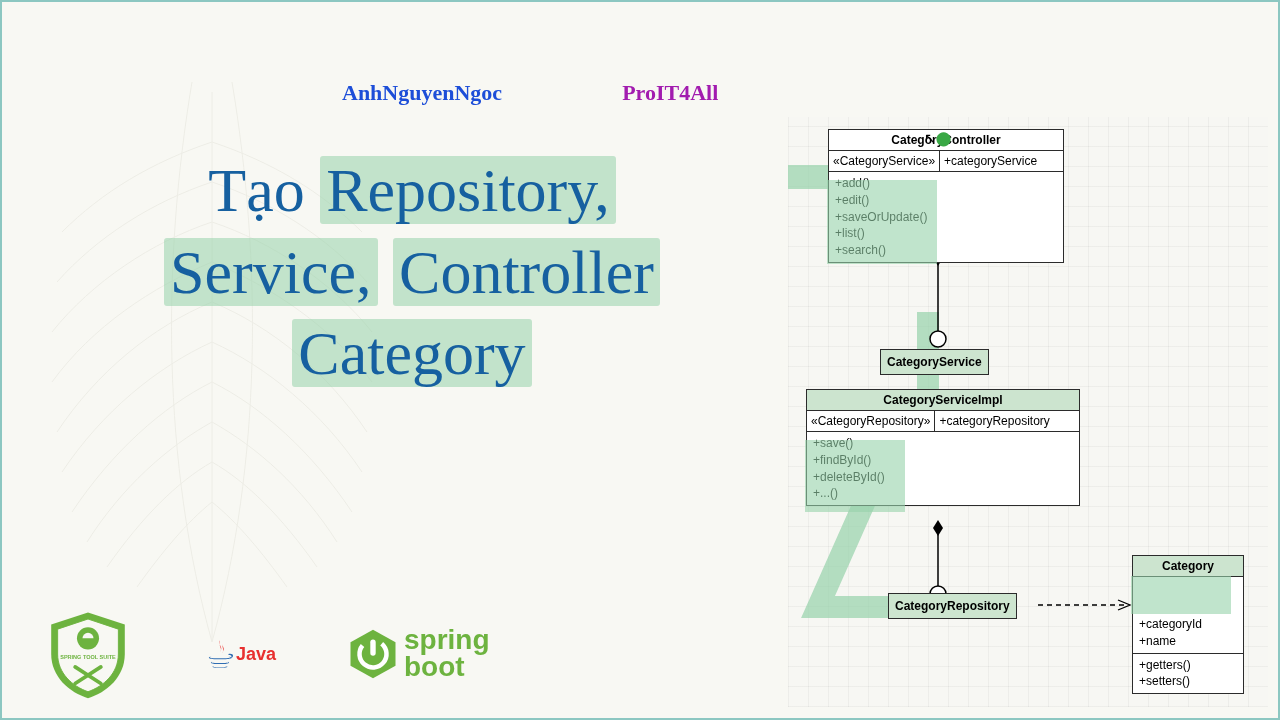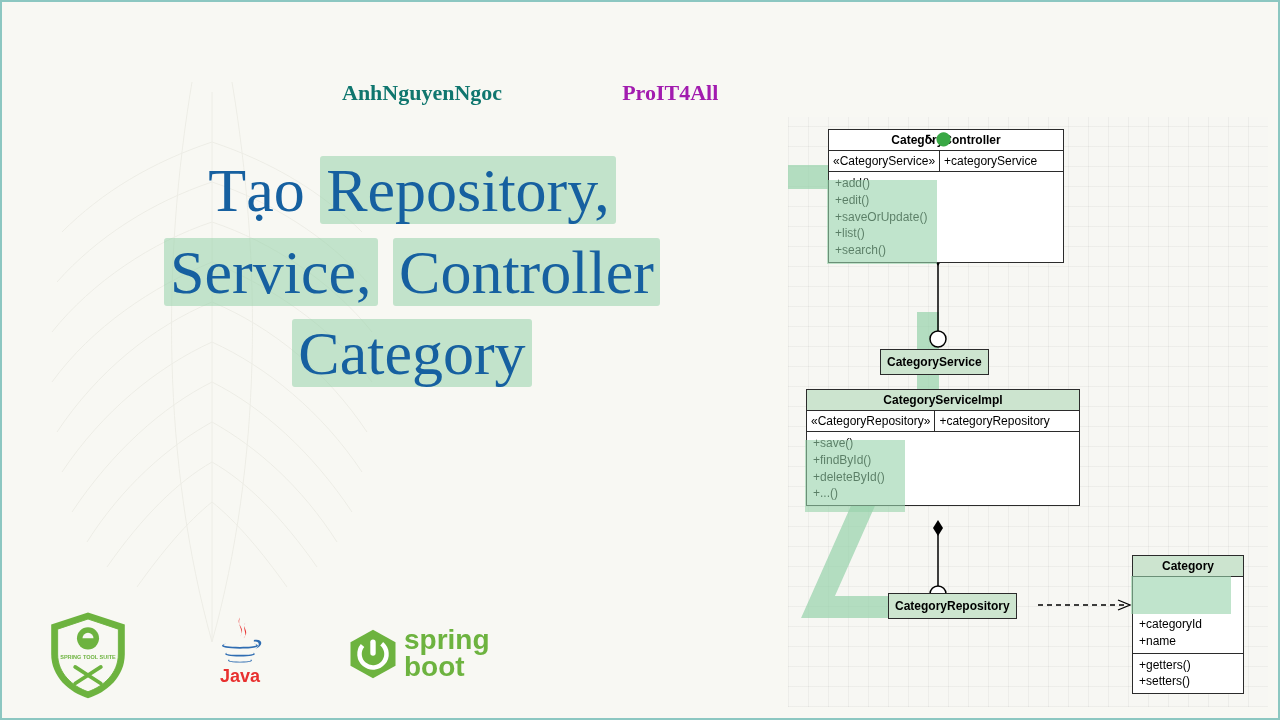--- a/index.html
+++ b/index.html
@@ -6,34 +6,34 @@
   html, body { width: 1280px; height: 720px; overflow: hidden; font-family: Georgia, 'Times New Roman', serif; }
   body { background: #f8f8f3; border: 2px solid #8cc7c1; position: relative; }
 
   
   .feather {
     position: absolute; left: 0; top: 60px; width: 420px; height: 600px;
     opacity: 0.17; pointer-events: none;
   }
 
   .header-names { position: absolute; top: 78px; left: 340px; display: flex; gap: 120px; font-weight: bold; font-size: 22px; }
-  .name-red { color: #0f766e; }
+  .name-red { color: #1d4ed8; }
   .name-yellow { color: #a21caf; }
 
   .title-block {
     position: absolute; left: 40px; top: 150px; width: 740px;
     font-family: 'Georgia', serif; color: #1660a0; font-size: 62px; line-height: 1.25;
     text-align: center;
   }
   .title-block .hl { background: rgba(150,210,170,0.55); border-radius: 3px; padding: 0 6px; }
   .title-block .row { margin-bottom: 4px; }
 
   .logos { position: absolute; left: 40px; bottom: 18px; display: flex; gap: 70px; align-items: center; }
   .logo-sts { width: 92px; height: 92px; }
-  .logo-java { width: 72px; height: 80px; display: flex; flex-direction: column; align-items: center; }
+  .logo-java { width: 72px; height: 80px; display: flex; flex-direction: row; align-items: center; }
   .logo-spring { display: flex; align-items: center; gap: 4px; }
   .logo-spring-text { font-family: Arial, sans-serif; color: #6db33f; font-weight: 600; line-height: 0.95; font-size: 28px; }
   .logo-spring-text .bold { font-weight: 800; }
 
   
   .uml {
     position: absolute; right: 10px; top: 115px; width: 480px; height: 590px;
     background:
       linear-gradient(#f7f7f3, #f7f7f3),
       repeating-linear-gradient(0deg, rgba(0,0,0,0.04) 0 1px, transparent 1px 20px),

